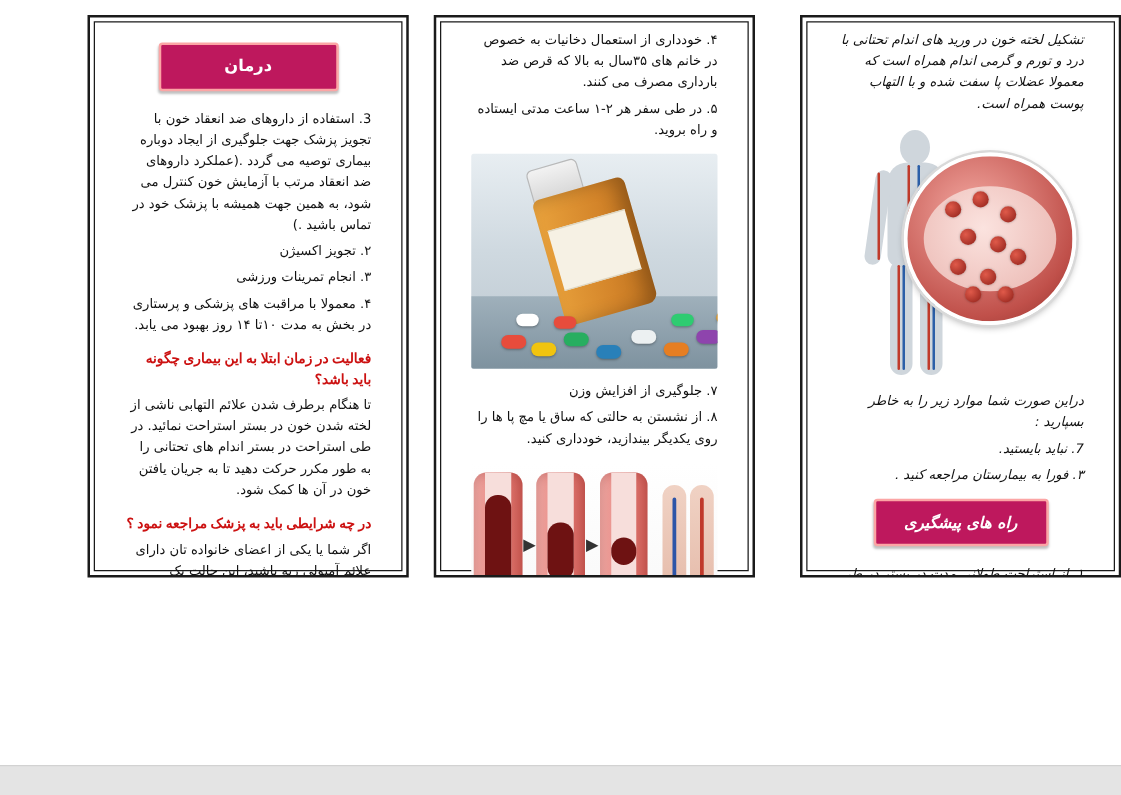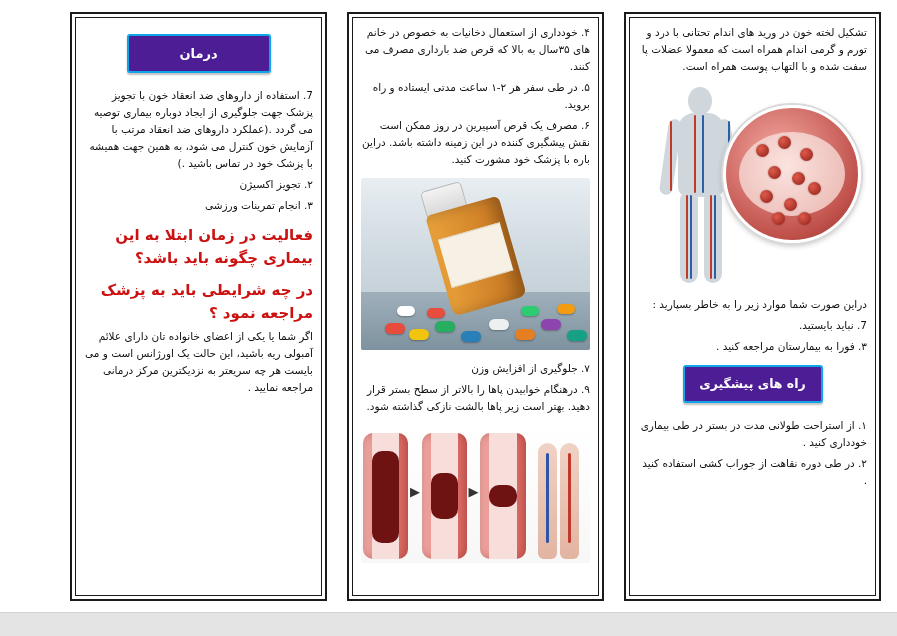--- a/index.html
+++ b/index.html
@@ -33,72 +33,73 @@
     top: 612px;
     width: 897px;
     height: 24px;
     background: #e4e4e4;
     border-top: 1px solid #d2d2d2;
   }
   .panel {
     position: absolute;
     top: 12px;
     width: 257px;
-    height: 589px;
+    height: 450px;
     border: 2px solid #1a1a1a;
     box-sizing: border-box;
     background: #ffffff;
-    padding: 10px 12px;
+    padding: 10px 28px;
     overflow: hidden;
   }
   .panel-inner {
     position: absolute;
     inset: 3px;
     border: 1px solid #1a1a1a;
     pointer-events: none;
   }
-  #panel-right { right: 16px; }
+  #panel-right { right: 0; font-style: italic; }
   #panel-mid   { right: 293px; }
   #panel-left  { right: 570px; }
 
   .content {
     position: relative;
     z-index: 2;
     direction: rtl;
     text-align: right;
     font-size: 10.5px;
     line-height: 1.62;
     color: #111;
   }
   p { margin: 0 0 4px 0; }
 
   
   .ribbon {
     display: block;
     margin: 10px auto 14px auto;
     width: 132px;
     text-align: center;
-    background: #4c1d95;
+    background: #be185d;
     color: #ffffff;
     font-size: 13px;
     font-weight: bold;
     padding: 7px 4px;
-    border: 2px solid #0ea5e9;
+    border: 2px solid #fca5a5;
     border-radius: 3px;
     box-shadow: 0 2px 2px rgba(0,0,0,0.25);
     letter-spacing: 0;
   }
   .ribbon.small { width: 128px; font-size: 12.5px; }
 
   .redhead {
     color: #cc1111;
     font-weight: bold;
-    font-size: 15px;
+    font-size: 11px;
     margin: 10px 0 4px 0;
     line-height: 1.5;
+    font-family: Liberation Serif, serif;
   }
 
   
   .img-box {
     position: relative;
     margin: 10px 0 10px 0;
     border-radius: 2px;
     overflow: hidden;
   }
   .pillbottle {
@@ -357,21 +358,20 @@
         <p>۲. در طی دوره نقاهت از جوراب کشی استفاده کنید .</p>
       </div>
     </div>
 
     <div class="panel" id="panel-mid">
       <div class="panel-inner"></div>
       <div class="content">
 
         <p>۴. خودداری از استعمال دخانیات به خصوص در خانم های ۳۵سال به بالا که قرص ضد بارداری مصرف  می کنند.</p>
         <p>۵. در طی سفر هر ۲-۱ ساعت مدتی ایستاده و راه بروید.</p>
-        <p>۶. مصرف یک قرص آسپیرین در روز ممکن است نقش پیشگیری کننده در این زمینه داشته باشد. دراین باره با پزشک خود مشورت کنید.</p>
 
         <div class="img-box pillbottle">
           <div class="pb-surface"></div>
           <div class="pb-cap"></div>
           <div class="pb-bottle">
             <div class="pb-label"></div>
           </div>
           <div class="pill" style="left:24px; bottom:16px; width:20px; height:11px; background:#e74c3c;"></div>
           <div class="pill" style="left:48px; bottom:10px; width:20px; height:11px; background:#f1c40f;"></div>
           <div class="pill" style="left:74px; bottom:18px; width:20px; height:11px; background:#27ae60;"></div>
@@ -380,21 +380,21 @@
           <div class="pill" style="left:154px; bottom:10px; width:20px; height:11px; background:#e67e22;"></div>
           <div class="pill" style="left:180px; bottom:20px; width:20px; height:11px; background:#8e44ad;"></div>
           <div class="pill" style="left:206px; bottom:9px; width:20px; height:11px; background:#16a085;"></div>
           <div class="pill" style="left:36px; bottom:34px; width:18px; height:10px; background:#ffffff;"></div>
           <div class="pill" style="left:66px; bottom:32px; width:18px; height:10px; background:#e74c3c;"></div>
           <div class="pill" style="left:160px; bottom:34px; width:18px; height:10px; background:#2ecc71;"></div>
           <div class="pill" style="left:196px; bottom:36px; width:18px; height:10px; background:#f39c12;"></div>
         </div>
 
         <p>۷. جلوگیری از افزایش وزن</p>
-        <p>۹. درهنگام خوابیدن پاها را بالاتر از سطح بستر قرار دهید. بهتر است زیر پاها بالشت نازکی گذاشته شود.</p>
+        <p>۸. از نشستن به حالتی که ساق یا مچ پا ها را روی یکدیگر بیندازید، خودداری کنید.</p>
 
         <div class="img-box legs">
           <div class="leg-fig">
             <div class="leg l">
                 <div class="vein" style="left:8px;"></div>
               </div>
             <div class="leg r">
                 <div class="vein red" style="left:8px;"></div>
               </div>
           </div>
@@ -415,25 +415,27 @@
         </div>
       </div>
     </div>
 
     <div class="panel" id="panel-left">
       <div class="panel-inner"></div>
       <div class="content">
 
         <div class="ribbon">درمان</div>
 
-        <p>7. استفاده از داروهای ضد انعقاد خون با تجویز پزشک جهت جلوگیری از ایجاد دوباره بیماری توصیه می گردد .(عملکرد داروهای ضد انعقاد مرتب با آزمایش خون کنترل می شود، به همین جهت همیشه با پزشک خود در تماس باشید .)</p>
+        <p>3. استفاده از داروهای ضد انعقاد خون با تجویز پزشک جهت جلوگیری از ایجاد دوباره بیماری توصیه می گردد .(عملکرد داروهای ضد انعقاد مرتب با آزمایش خون کنترل می شود، به همین جهت همیشه با پزشک خود در تماس باشید .)</p>
         <p>۲. تجویز اکسیژن</p>
         <p>۳. انجام تمرینات ورزشی</p>
+        <p>۴. معمولا با مراقبت های پزشکی و پرستاری در بخش به مدت ۱۰تا ۱۴ روز بهبود می یابد.</p>
 
         <p class="redhead">فعالیت در زمان ابتلا به این بیماری چگونه باید باشد؟</p>
+        <p>تا هنگام برطرف شدن علائم التهابی ناشی از لخته شدن خون در بستر استراحت نمائید. در طی استراحت در بستر اندام های تحتانی را به طور مکرر حرکت دهید تا به جریان یافتن خون در آن ها کمک شود.</p>
 
         <p class="redhead">در چه شرایطی باید به پزشک مراجعه نمود ؟</p>
         <p>اگر شما یا یکی از اعضای خانواده تان دارای علائم آمبولی ریه باشید، این حالت یک اورژانس است و می بایست هر چه سریعتر به نزدیکترین مرکز درمانی مراجعه نمایید .</p>
       </div>
     </div>
 
   </div>
   <div class="bottom-strip"></div>
 </div>
 

